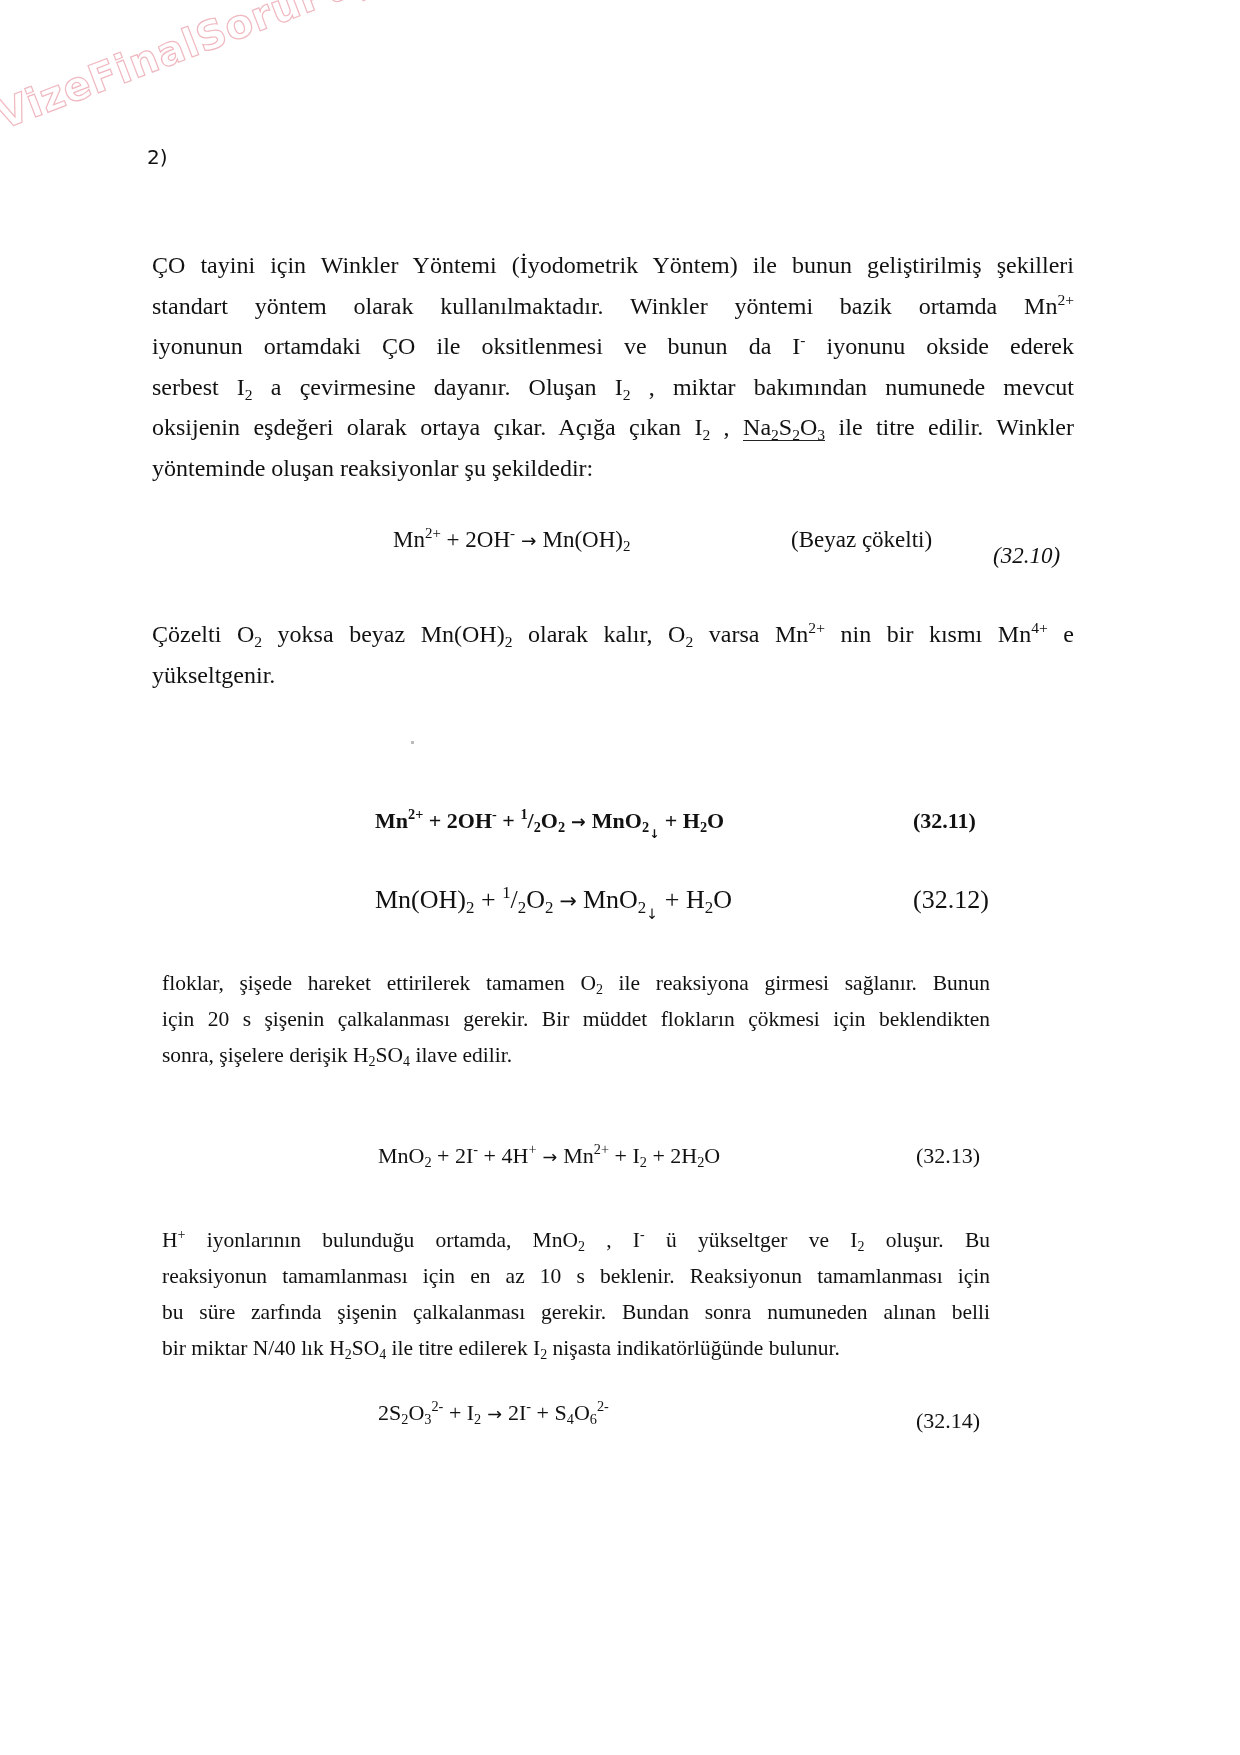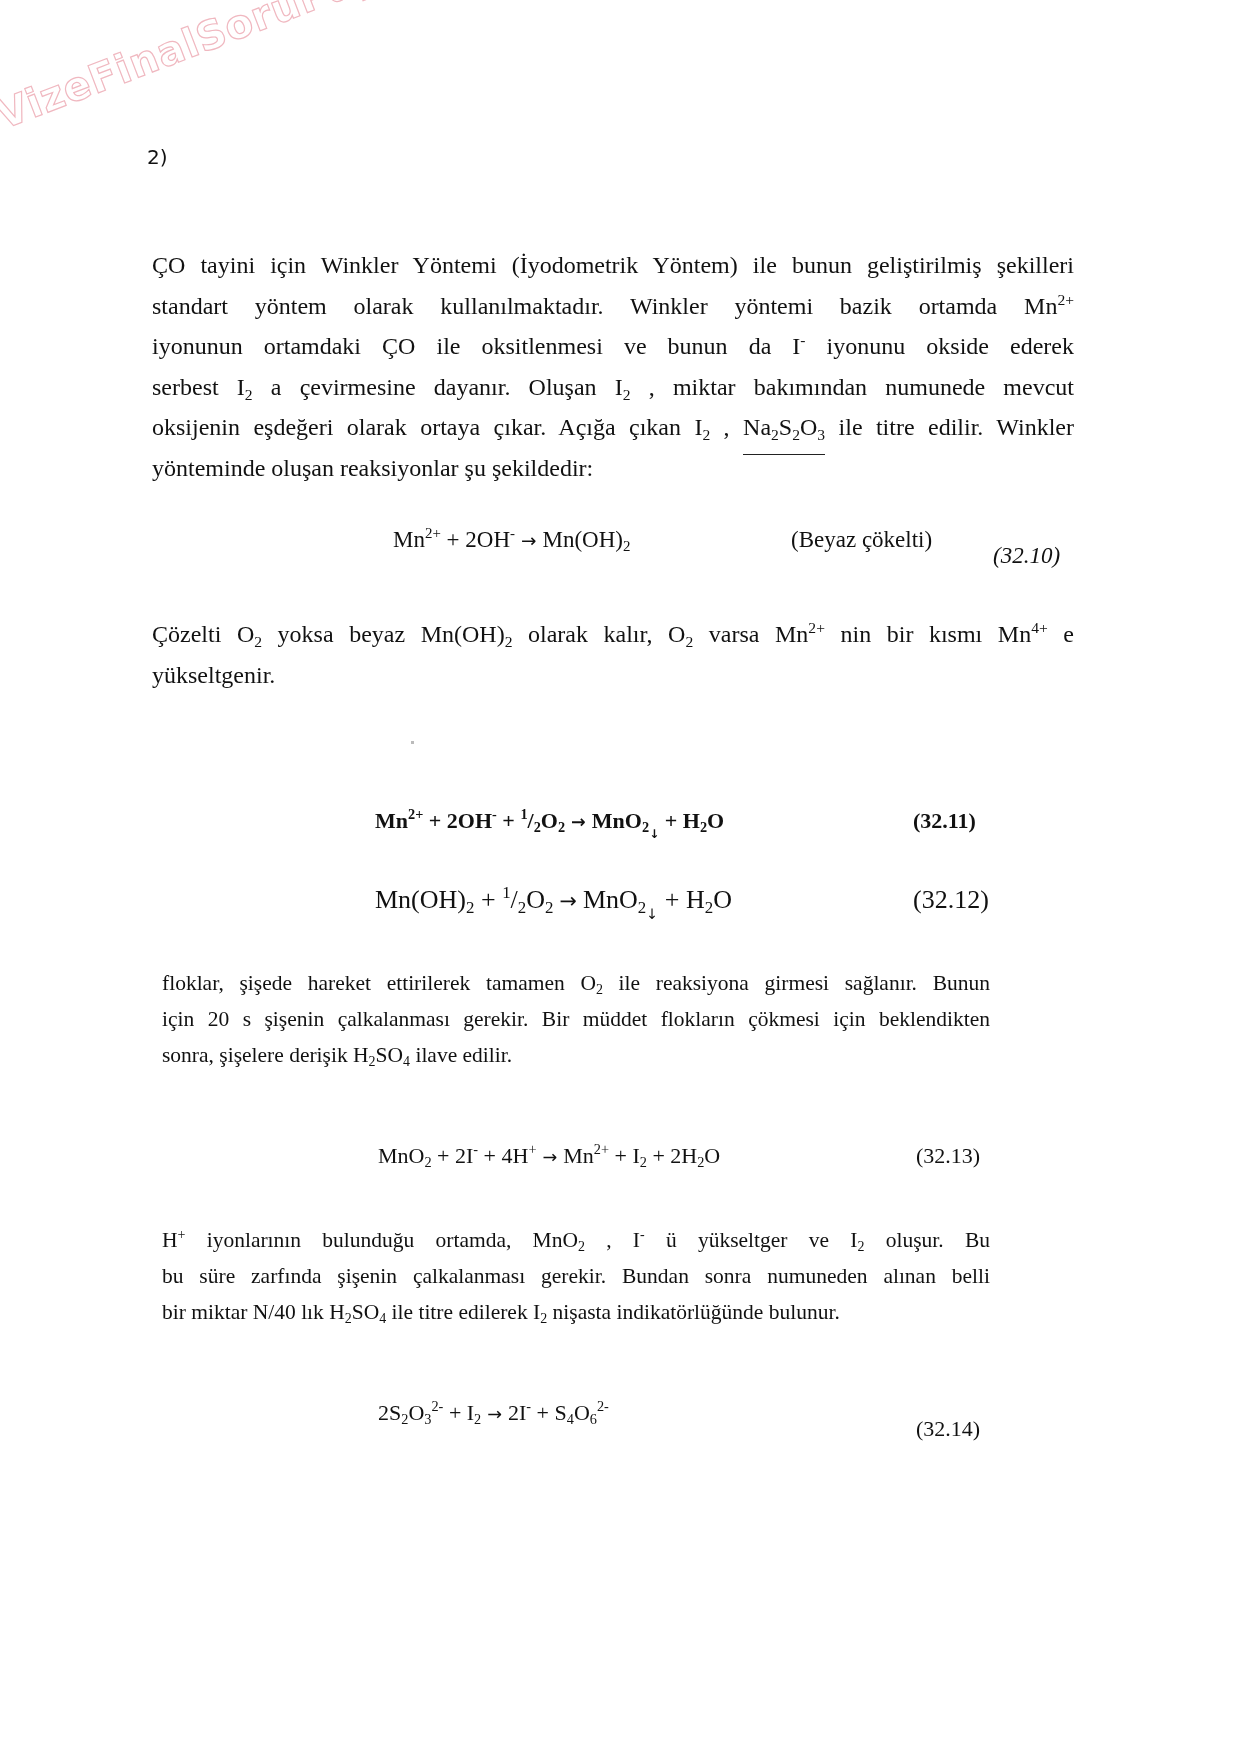--- a/index.html
+++ b/index.html
@@ -25,21 +25,21 @@
   .p2 { left: 152px; top: 614px; width: 922px; }
   .p3 { left: 162px; top: 965px; width: 828px; font-size: 21.5px; line-height: 36px; }
   .p4 { left: 162px; top: 1222px; width: 828px; font-size: 21.5px; line-height: 36px; }
   sub { font-size: 0.65em; vertical-align: -0.3em; line-height: 0; }
   sup { font-size: 0.65em; vertical-align: 0.6em; line-height: 0; }
   .eq { position: absolute; font-size: 23px; white-space: nowrap; }
   .eq .num { position: absolute; white-space: nowrap; }
   .eq .note { position: absolute; white-space: nowrap; }
   .arrow { font-family: "DejaVu Sans", sans-serif; font-size: 0.8em; padding: 0 6px; }
   .down { font-family: "DejaVu Sans", sans-serif; font-size: 0.55em; vertical-align: -0.8em; }
-  .uline { border-bottom: 1.5px solid #222; padding-bottom: 14px; }
+  .uline { border-bottom: 1.5px solid #222; padding-bottom: 0; }
   .speck { position: absolute; left: 411px; top: 741px; width: 3px; height: 3px; background: #bbb; }
 </style>
 </head>
 <body>
 
 <div class="watermark">VizeFinalSoruPaylasimi.com</div>
 <div class="qnum">2)</div>
 
 <div class="para p1">
   <span class="line">ÇO tayini için Winkler Yöntemi (İyodometrik Yöntem) ile bunun geliştirilmiş şekilleri</span>
@@ -79,20 +79,21 @@
   <span class="line last"><span>sonra, şişelere derişik H</span><sub>2</sub><span>SO</span><sub>4</sub><span> ilave edilir.</span></span>
 </div>
 
 <div class="eq" style="left:378px; top:1143px; font-size:22px;">
   <span>MnO<sub>2</sub> + 2I<sup>-</sup> + 4H<sup>+</sup></span><span class="arrow">→</span><span>Mn<sup>2+</sup> + I<sub>2</sub> + 2H<sub>2</sub>O</span>
   <span class="num" style="left:538px; top:0;">(32.13)</span>
 </div>
 
 <div class="para p4">
   <span class="line"><span>H</span><sup>+</sup><span> iyonlarının bulunduğu ortamda, MnO</span><sub>2</sub><span> , I</span><sup>-</sup><span> ü yükseltger ve I</span><sub>2</sub><span> oluşur. Bu</span></span>
+  <span class="line">reaksiyonun tamamlanması için en az 10 s beklenir. Reaksiyonun tamamlanması için</span>
   <span class="line">bu süre zarfında şişenin çalkalanması gerekir. Bundan sonra numuneden alınan belli</span>
   <span class="line last"><span>bir miktar N/40 lık H</span><sub>2</sub><span>SO</span><sub>4</sub><span> ile titre edilerek I</span><sub>2</sub><span> nişasta indikatörlüğünde bulunur.</span></span>
 </div>
 
 <div class="eq" style="left:378px; top:1400px; font-size:22px;">
   <span>2S<sub>2</sub>O<sub>3</sub><sup>2-</sup> + I<sub>2</sub></span><span class="arrow">→</span><span>2I<sup>-</sup> + S<sub>4</sub>O<sub>6</sub><sup>2-</sup></span>
-  <span class="num" style="left:538px; top:16px;">(32.14)</span>
+  <span class="num" style="left:538px; top:8px;">(32.14)</span>
 </div>
 
 </body></html>

